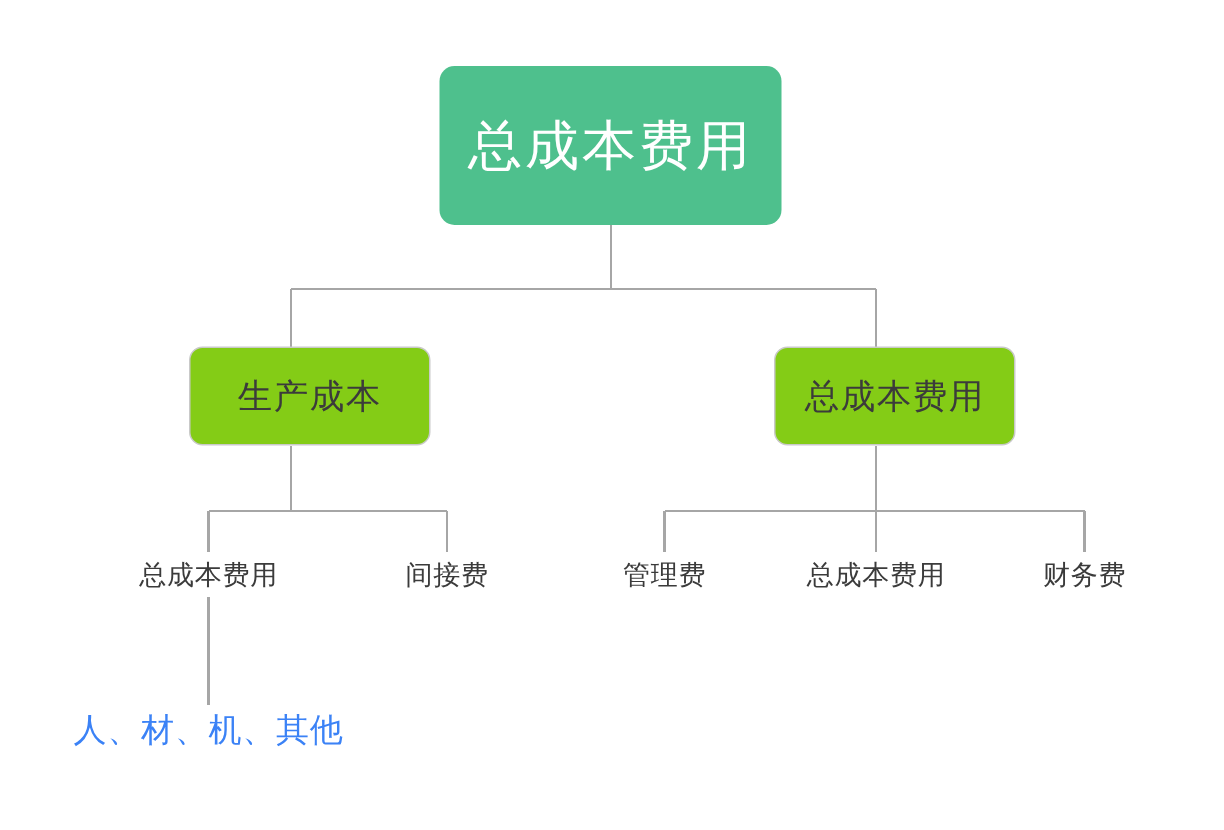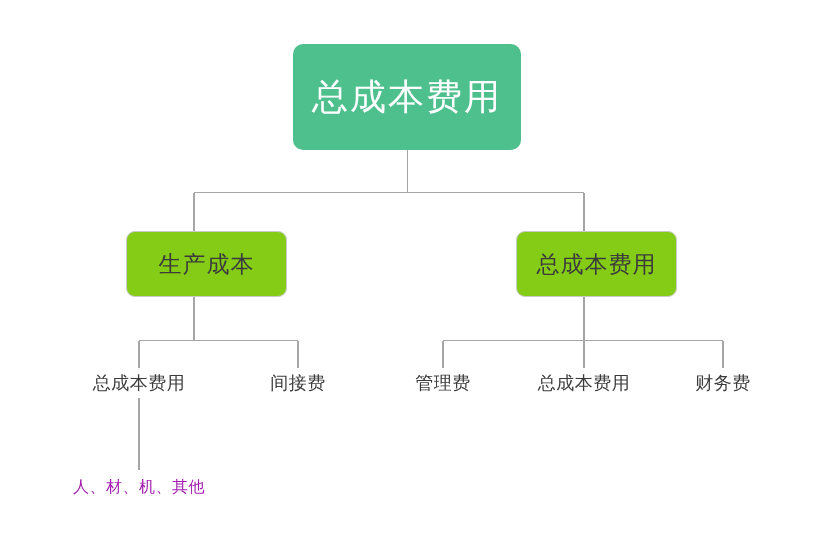--- a/index.html
+++ b/index.html
@@ -79,22 +79,22 @@
   .node-leaf-indirect  { left: 247px; width: 102px; }
   .node-leaf-admin     { left: 388px; width: 110px; }
   .node-leaf-sales     { left: 505px; width: 158px; }
   .node-leaf-finance   { left: 669px; width: 108px; align-items: center; }
 
   .node-leaf-sub {
     left: 39px;
     top: 474px;
     width: 200px;
     height: 26px;
-    color: #a21caf;
-    font-size: 16px;
+    color: #3b82f6;
+    font-size: 22px;
     letter-spacing: 0.5px;
   }
 </style>
 </head>
 <body>
 
 <div id="diagram-canvas">
 
   <svg id="connector-layer" viewBox="0 0 816 553" width="816" height="553" xmlns="http://www.w3.org/2000/svg">
     <g stroke="#a6a6a6" stroke-width="1.4" fill="none" shape-rendering="crispEdges">

